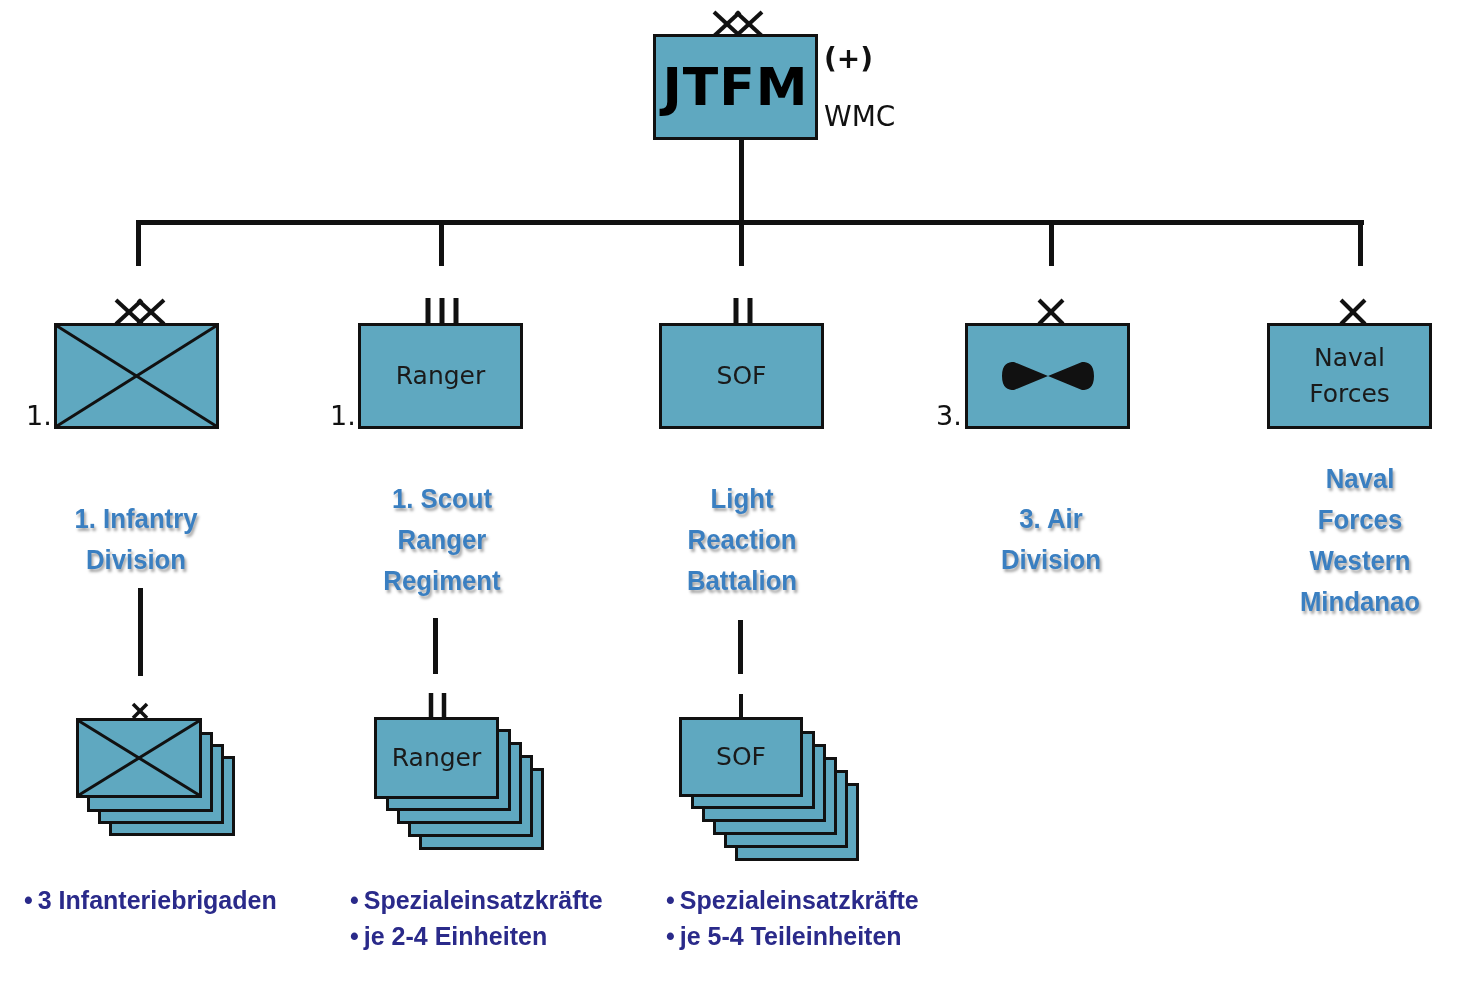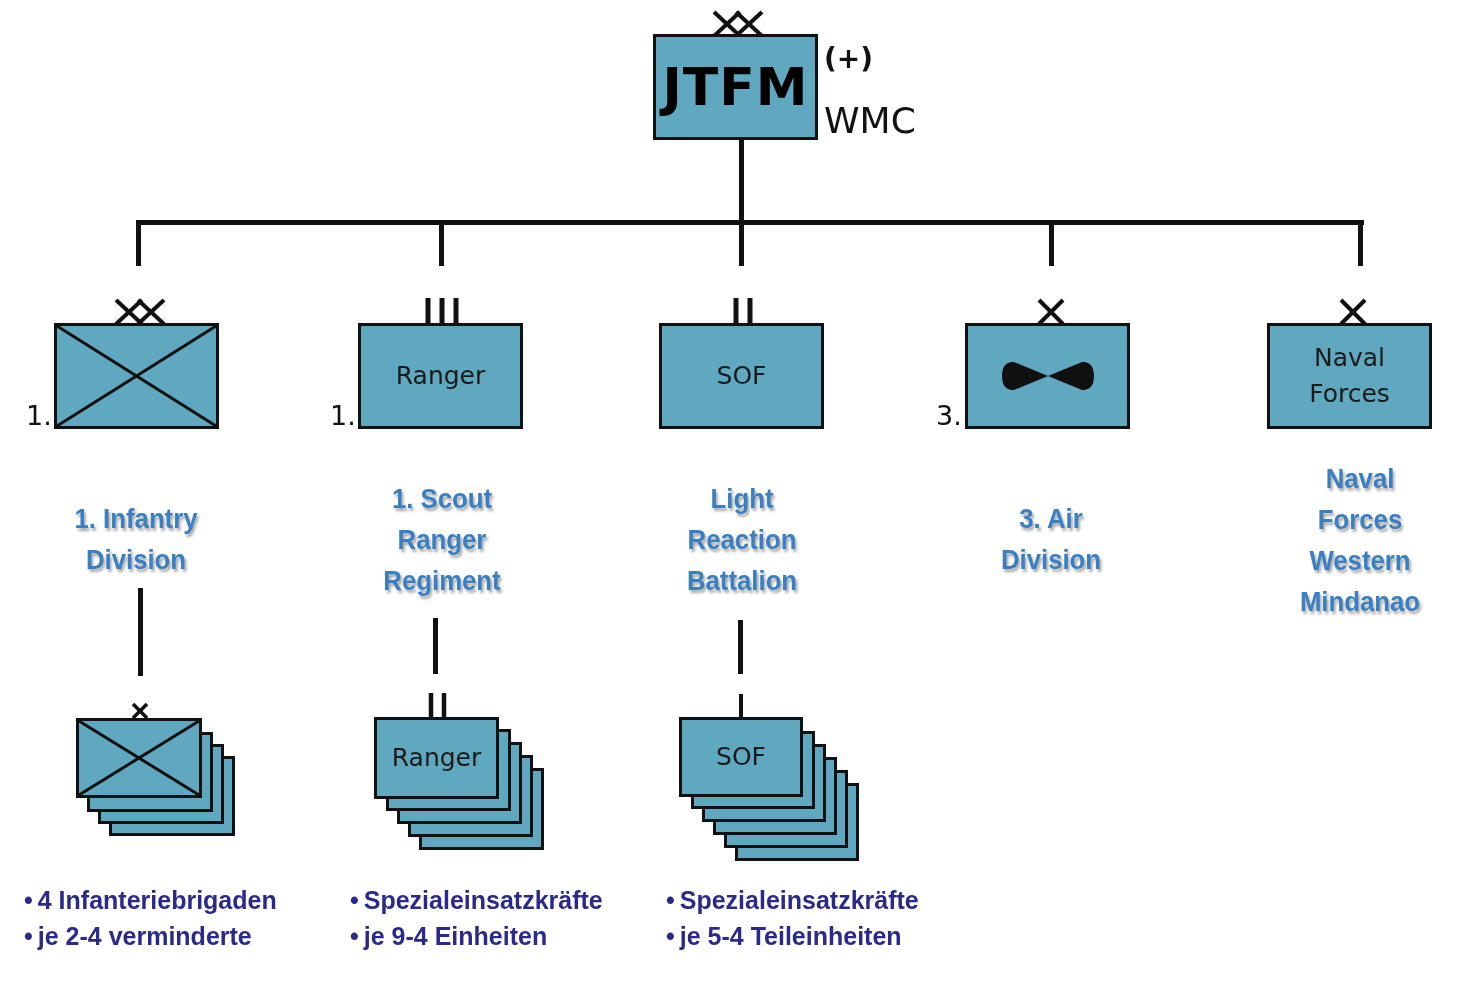--- a/index.html
+++ b/index.html
@@ -30,21 +30,21 @@
     <line x1="4" y1="2" x2="30" y2="26"></line>
       <line x1="30" y1="2" x2="4" y2="26"></line>
     <line x1="26" y1="2" x2="52" y2="26"></line>
       <line x1="52" y1="2" x2="26" y2="26"></line>
   </g>
 </svg>
 <div class="box" style="left:653px;top:34px;width:165px;height:106px;">
   <span style="font-family:'DejaVu Sans',sans-serif;font-weight:bold;font-size:52px;color:#000000;letter-spacing:1px;">JTFM</span>
 </div>
 <div class="abs" style="left:824px;top:42px;font-family:'DejaVu Sans',sans-serif;font-weight:bold;font-size:28px;color:#111;">(+)</div>
-<div class="abs" style="left:824px;top:100px;font-family:'DejaVu Sans',sans-serif;font-size:36px;color:#111;">WMC</div>
+<div class="abs" style="left:824px;top:100px;font-family:'DejaVu Sans',sans-serif;font-size:28px;color:#111;">WMC</div>
 
 <svg class="abs" style="left:112px;top:298px;" width="56" height="28">
   <g stroke="#111" stroke-width="4" fill="none">
     <line x1="4" y1="2" x2="30" y2="26"></line>
       <line x1="30" y1="2" x2="4" y2="26"></line>
     <line x1="26" y1="2" x2="52" y2="26"></line>
       <line x1="52" y1="2" x2="26" y2="26"></line>
   </g>
 </svg>
 <div class="box" style="left:54px;top:323px;width:165px;height:106px;">
@@ -168,23 +168,22 @@
   <div class="box" style="left:713px;top:757px;width:124px;height:78px;"></div>
   <div class="box" style="left:702px;top:744px;width:124px;height:78px;"></div>
   <div class="box" style="left:691px;top:731px;width:124px;height:78px;"></div>
   <div class="box" style="left:679px;top:717px;width:124px;height:80px;">
     <span class="unit-text">SOF</span>
   </div>
 </div>
 <div class="line" style="left:739px;top:694px;width:4px;height:24px;"></div>
 
 <div class="bullets" style="left:24px;top:882px;">
-  <div>• <span>4 Infanteriebrigaden</span></div>
-  <div>• <span>je 2-4 verminderte</span></div>
+  <div>• <span>3 Infanteriebrigaden</span></div>
 </div>
 <div class="bullets" style="left:350px;top:882px;">
   <div>• <span>Spezialeinsatzkräfte</span></div>
-  <div>• <span>je 9-4 Einheiten</span></div>
+  <div>• <span>je 2-4 Einheiten</span></div>
 </div>
 <div class="bullets" style="left:666px;top:882px;">
   <div>• <span>Spezialeinsatzkräfte</span></div>
   <div>• <span>je 5-4 Teileinheiten</span></div>
 </div>
 
 </body></html>

